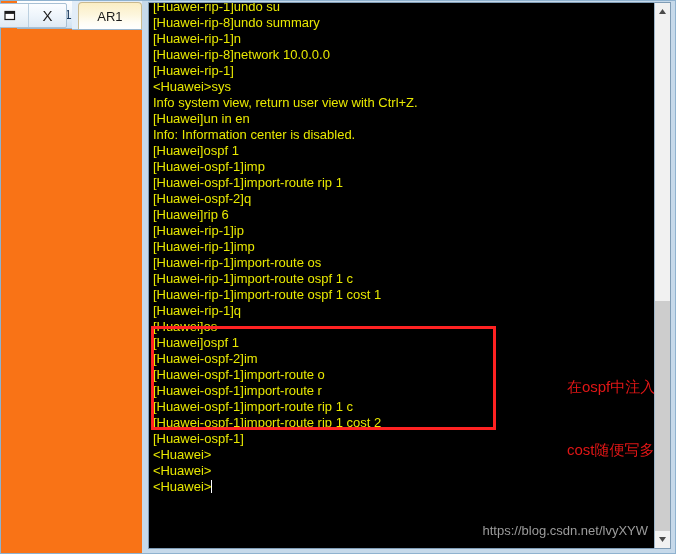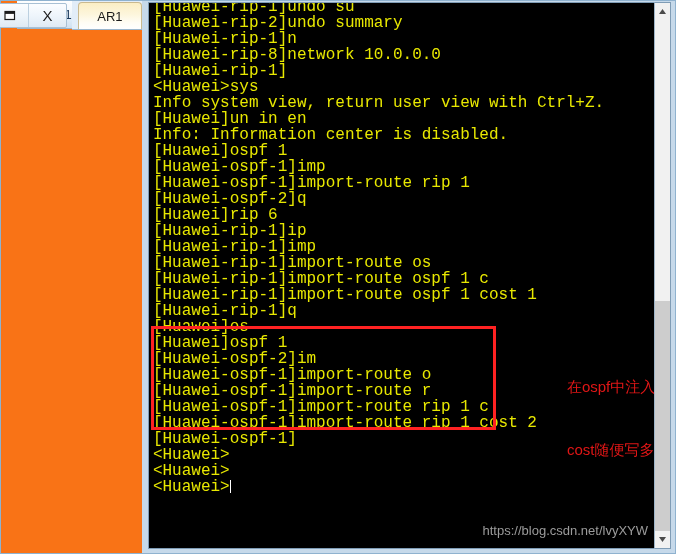--- a/index.html
+++ b/index.html
@@ -129,22 +129,22 @@
     border-right: none;
   }
   .term-inner {
     position: absolute;
     left: 4px;
     top: -4px;
     right: 0;
     bottom: 0;
   }
   .line {
-    font-family: Liberation Mono, monospace;
-    font-size: 16px;
+    font-family: Liberation Sans, sans-serif;
+    font-size: 13px;
     line-height: 16px;
     color: #e8e800;
     white-space: pre;
     letter-spacing: 0px;
   }
   .cursor {
     display: inline-block;
     width: 1px;
     height: 13px;
     background: #ffffff;
@@ -280,21 +280,21 @@
     <div class="tab">
       <span>AR1</span>
     </div>
   </div>
 
   <div class="term-wrap">
 
     <div class="term">
       <div class="term-inner" id="term-inner">
           <div class="line">[Huawei-rip-1]undo su</div>
-          <div class="line">[Huawei-rip-2]undo summary</div>
+          <div class="line">[Huawei-rip-8]undo summary</div>
           <div class="line">[Huawei-rip-1]n</div>
           <div class="line">[Huawei-rip-8]network 10.0.0.0</div>
           <div class="line">[Huawei-rip-1]</div>
           <div class="line">&lt;Huawei&gt;sys</div>
           <div class="line">Info system view, return user view with Ctrl+Z.</div>
           <div class="line">[Huawei]un in en</div>
           <div class="line">Info: Information center is disabled.</div>
           <div class="line">[Huawei]ospf 1</div>
           <div class="line">[Huawei-ospf-1]imp</div>
           <div class="line">[Huawei-ospf-1]import-route rip 1</div>

